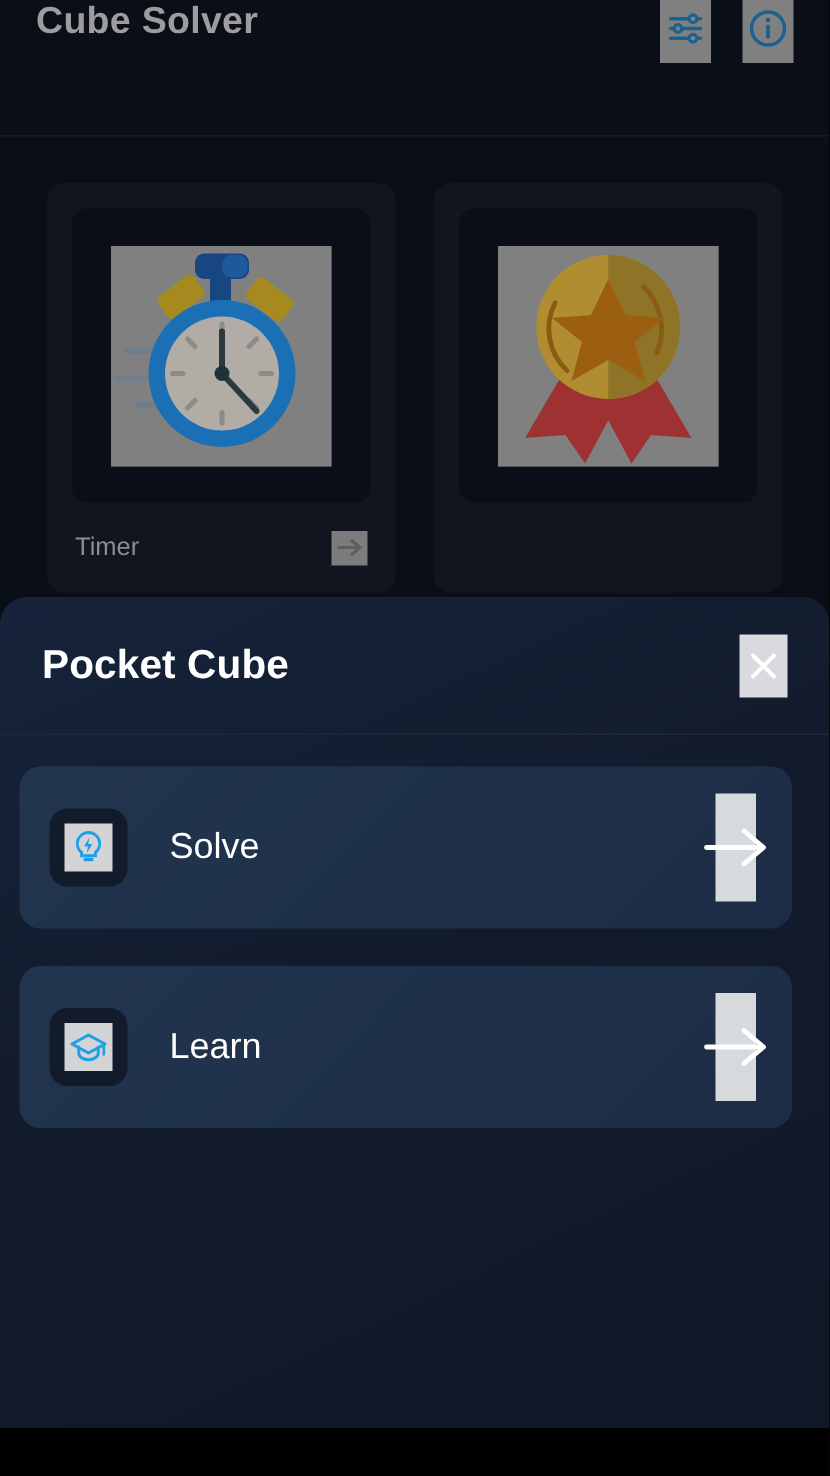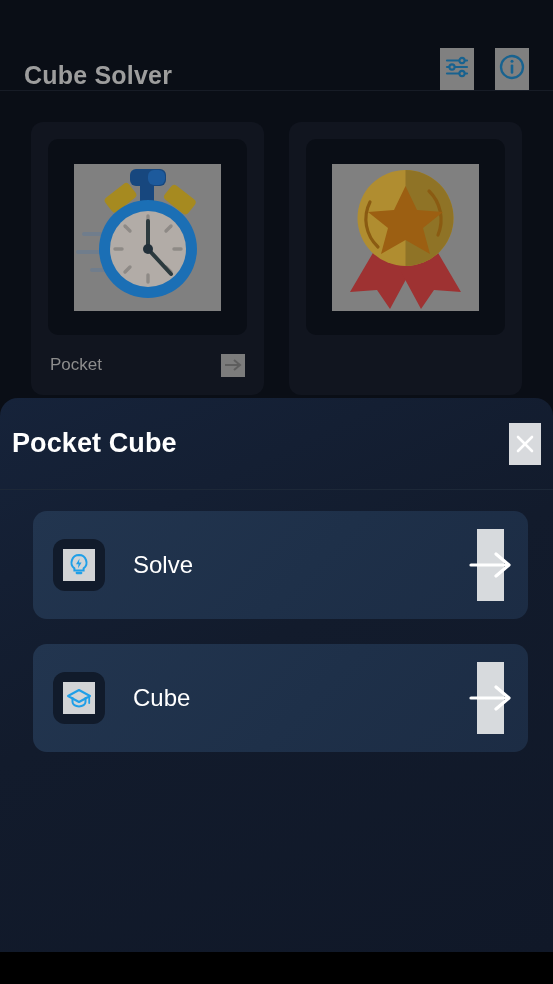--- a/index.html
+++ b/index.html
@@ -22,21 +22,21 @@
 
   
   .appbar {
     position: absolute;
     top: 0; left: 0;
     width: 553px;
     height: 91px;
     background: #0a0e16;
     border-bottom: 1px solid #171c26;
     display: flex;
-    align-items: flex-end;
+    align-items: flex-start;
     padding: 0 24px;
   }
   .appbar-title {
     font-size: 25px;
     font-weight: 700;
     color: #9d9d9d;
     letter-spacing: 0.2px;
     flex: 1;
   }
   .appbar-actions { display: flex; align-items: center; gap: 21px; }
@@ -107,40 +107,40 @@
     width: 553px;
     height: 554px;
     background: linear-gradient(155deg, #16233a 0%, #121b2c 45%, #101828 100%);
     border-radius: 18px 18px 0 0;
     overflow: hidden;
   }
   .sheet-header {
     height: 92px;
     display: flex;
     align-items: center;
-    padding: 0 12px;
+    padding: 0 28px;
     border-bottom: 1px solid #1d2838;
   }
   .sheet-title {
     flex: 1;
     font-size: 27px;
     font-weight: 700;
     color: #ffffff;
     letter-spacing: 0.1px;
   }
   .sheet-close {
     width: 32px;
     height: 42px;
     background: #d8dadd;
     display: flex;
     align-items: center;
     justify-content: center;
   }
 
-  .sheet-list { padding: 21px 25px 0 33px; }
+  .sheet-list { padding: 21px 25px 0 13px; }
 
   .row {
     position: relative;
     height: 108px;
     background: linear-gradient(135deg, #22354f 0%, #1e3049 55%, #1c2c44 100%);
     border-radius: 14px;
     display: flex;
     align-items: center;
     margin-bottom: 25px;
     padding-left: 20px;
@@ -263,21 +263,21 @@
               <line x1="97" y1="62" x2="92" y2="67"></line>
               <line x1="56" y1="103" x2="51" y2="108"></line>
             </g>
             <line x1="74" y1="85" x2="74" y2="57" stroke="#2c3a3e" stroke-width="4" stroke-linecap="round"></line>
             <line x1="74" y1="85" x2="97" y2="110" stroke="#2c3a3e" stroke-width="4" stroke-linecap="round"></line>
             <circle cx="74" cy="85" r="5" fill="#22303a"></circle>
           </svg>
         </span>
       </div>
       <div class="card-footer">
-        <span class="card-label">Pocket</span>
+        <span class="card-label">Timer</span>
         <span class="card-arrow">
           <svg width="18" height="14" viewBox="0 0 18 14">
             <line x1="1" y1="7" x2="15" y2="7" stroke="#5e5e5e" stroke-width="2"></line>
             <polyline points="10,2 16,7 10,12" fill="none" stroke="#5e5e5e" stroke-width="2"></polyline>
           </svg>
         </span>
       </div>
     </div>
 
     <div class="card">
@@ -335,21 +335,21 @@
       <div class="row">
         <span class="row-icon-wrap">
           <span class="row-icon-tile">
             <svg width="26" height="26" viewBox="0 0 26 26">
               <polygon points="13,5 24,11 13,17 2,11" fill="none" stroke="#1f9fe8" stroke-width="2" stroke-linejoin="round"></polygon>
               <path d="M6.5 13 v4 a6.5 4.5 0 0 0 13 0 v-4" fill="none" stroke="#1f9fe8" stroke-width="2" stroke-linecap="round"></path>
               <line x1="23.2" y1="11.4" x2="23.2" y2="18" stroke="#1f9fe8" stroke-width="1.8" stroke-linecap="round"></line>
             </svg>
           </span>
         </span>
-        <span class="row-label">Cube</span>
+        <span class="row-label">Learn</span>
         <span class="row-arrow">
           <svg width="46" height="30" viewBox="0 0 46 30">
             <line x1="3" y1="15" x2="40" y2="15" stroke="#ffffff" stroke-width="3.2" stroke-linecap="round"></line>
             <polyline points="28,4 41,15 28,26" fill="none" stroke="#ffffff" stroke-width="3.2" stroke-linecap="round" stroke-linejoin="round"></polyline>
           </svg>
         </span>
       </div>
 
 
     </div>

